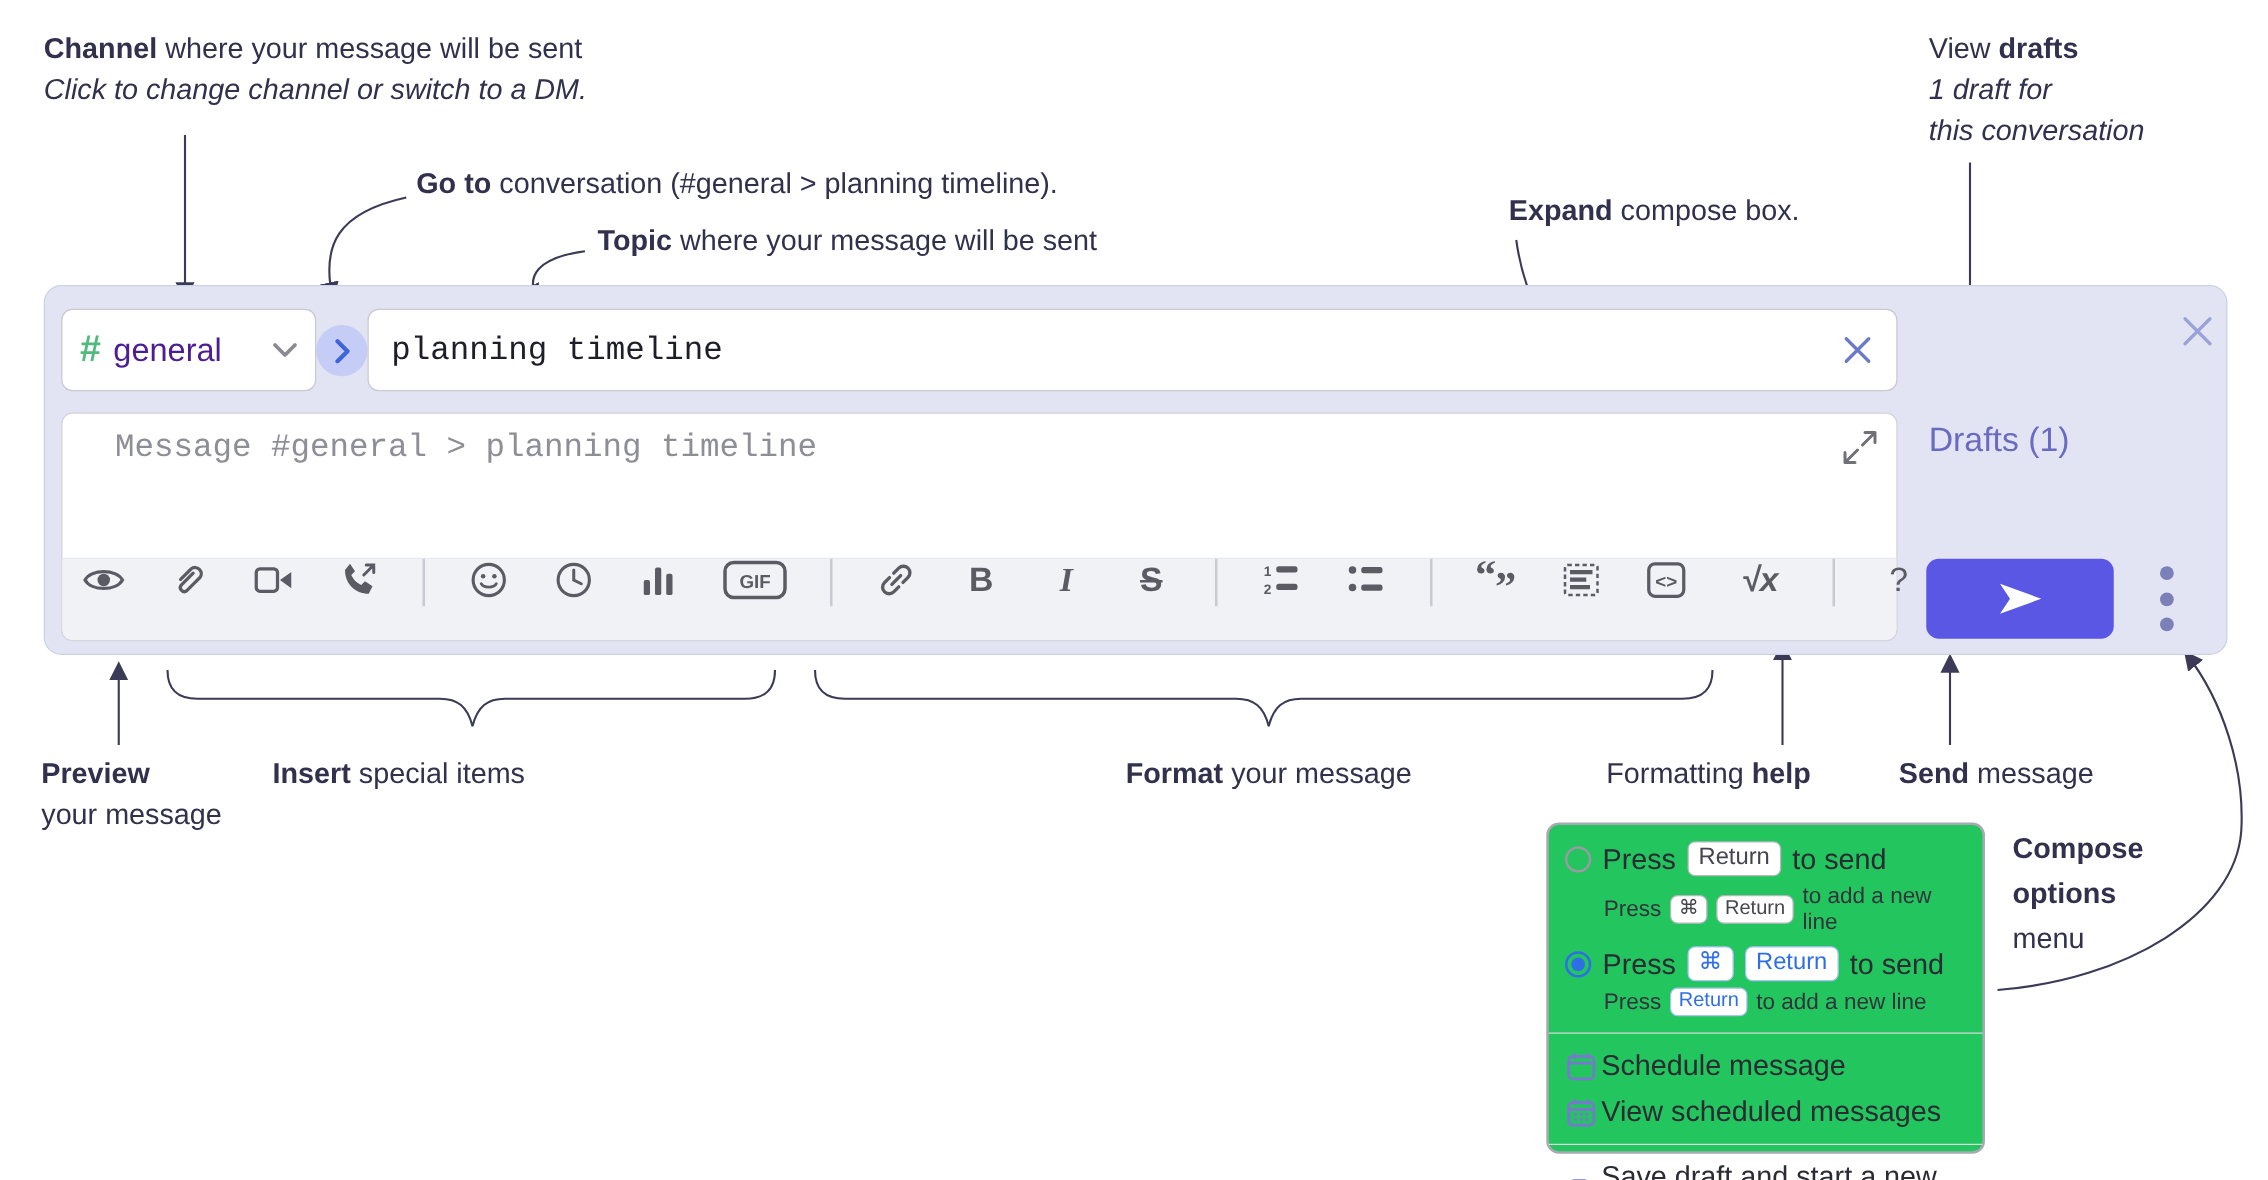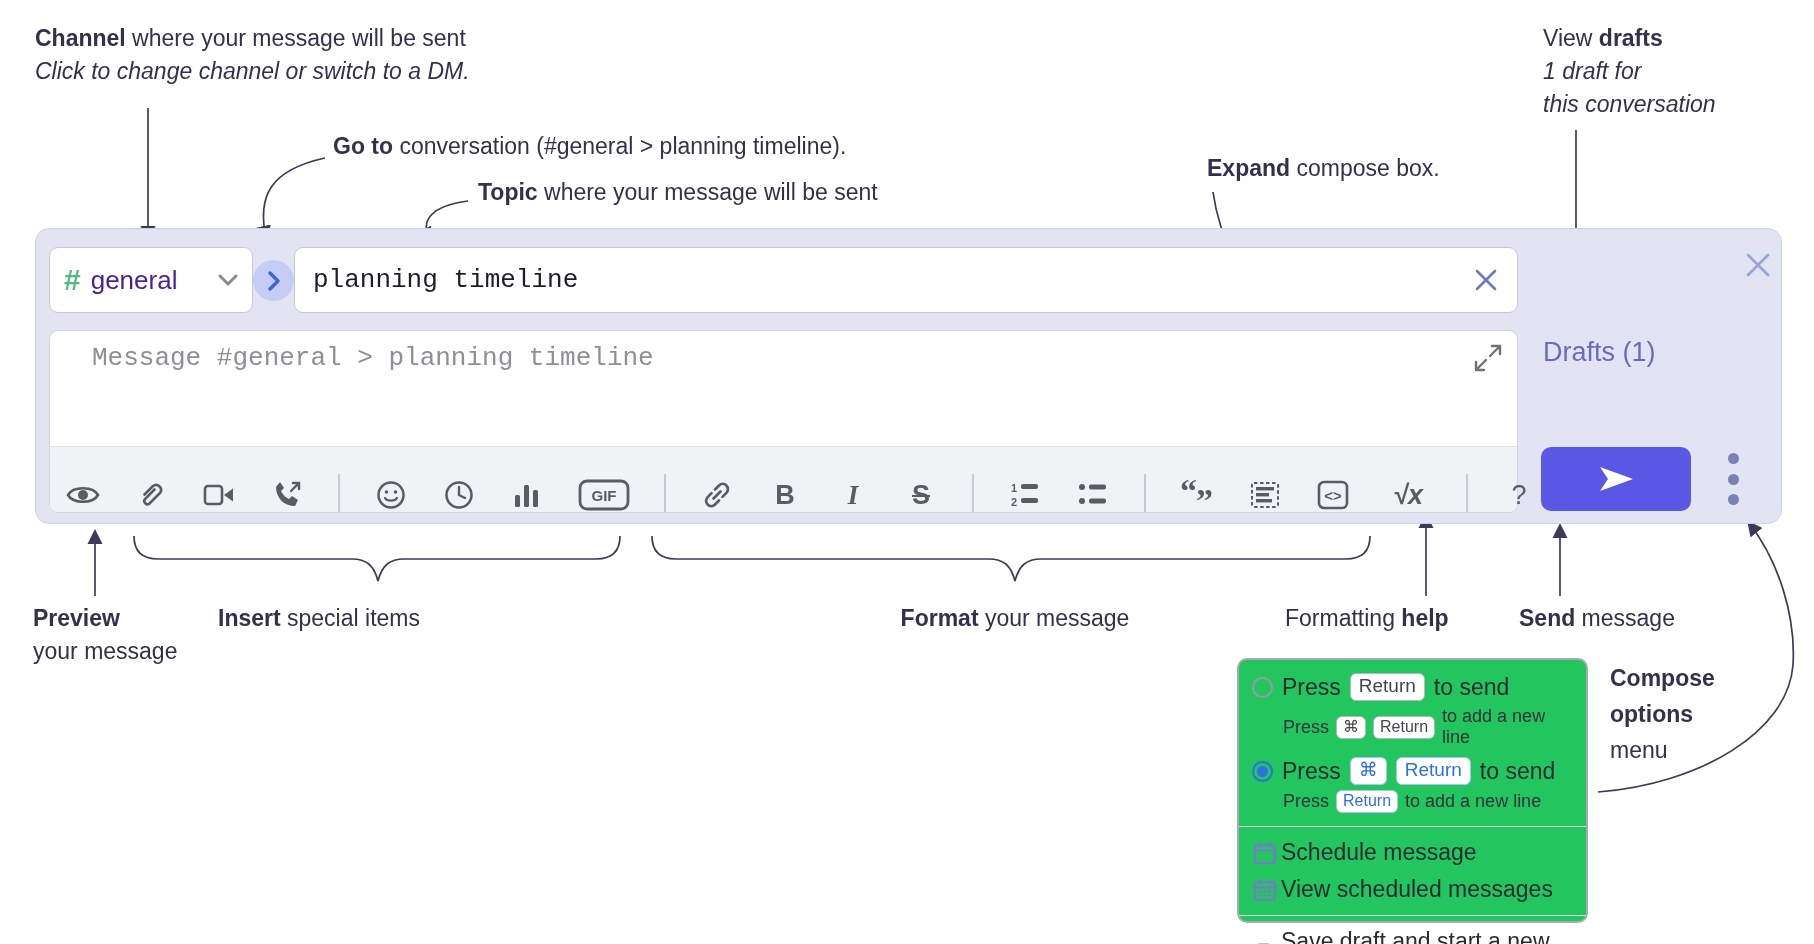--- a/index.html
+++ b/index.html
@@ -29,21 +29,21 @@
   .panel-close { position:absolute; left:1702px; top:16px; width:40px; height:40px;
                  display:flex; align-items:center; justify-content:center; }
   .msg-box { left:13px; top:101px; width:1469px; height:183px; }
   .msg-input { position:absolute; left:14px; top:12px; width:1380px; height:100px; border:none; outline:none;
                resize:none; font-size:26px; color:#a21caf; background:transparent;
                font-family:Liberation Mono, monospace;margin-left:28px; }
   .msg-input::placeholder { color:#8e8e96; opacity:1; }
   .expand-btn { position:absolute; right:14px; top:12px; width:30px; height:30px; }
   .toolbar { position:absolute; left:0; bottom:0; width:100%; height:66px; background:#f1f2f6;
              border-top:1px solid #e0e1e9; border-radius:0 0 8px 8px;
-             display:flex; align-items:flex-end; gap:34px; padding:0 16px; }
+             display:flex; align-items:flex-start; gap:34px; padding:0 16px; }
   .tb { width:34px; height:34px; display:flex; align-items:center; justify-content:center;
         color:#5b5b64; flex:0 0 auto; }
   .tb svg { display:block; }
   .tb-sep { width:2px; height:38px; background:#c9c9d2; flex:0 0 auto; }
   .tb-text { font-size:27px; font-weight:bold; color:#5b5b64; }
   .drafts { position:absolute; left:1507px; top:108px; font-size:27px; color:#6a6bc0; }
   .send-btn { position:absolute; left:1505px; top:218px; width:150px; height:64px; background:#5a57e5;
               border-radius:10px; display:flex; align-items:center; justify-content:center; }
   .ellipsis { position:absolute; left:1677px; top:224px; width:40px; height:52px;
               display:flex; flex-direction:column; align-items:center; justify-content:space-between; }

